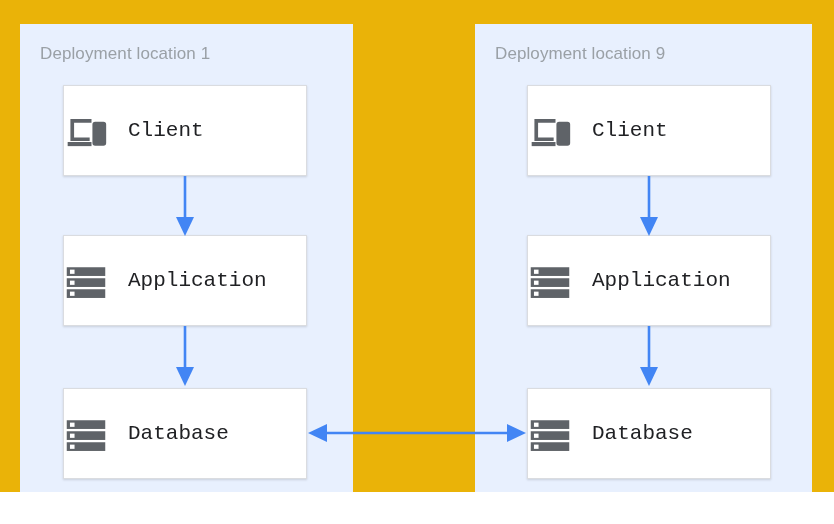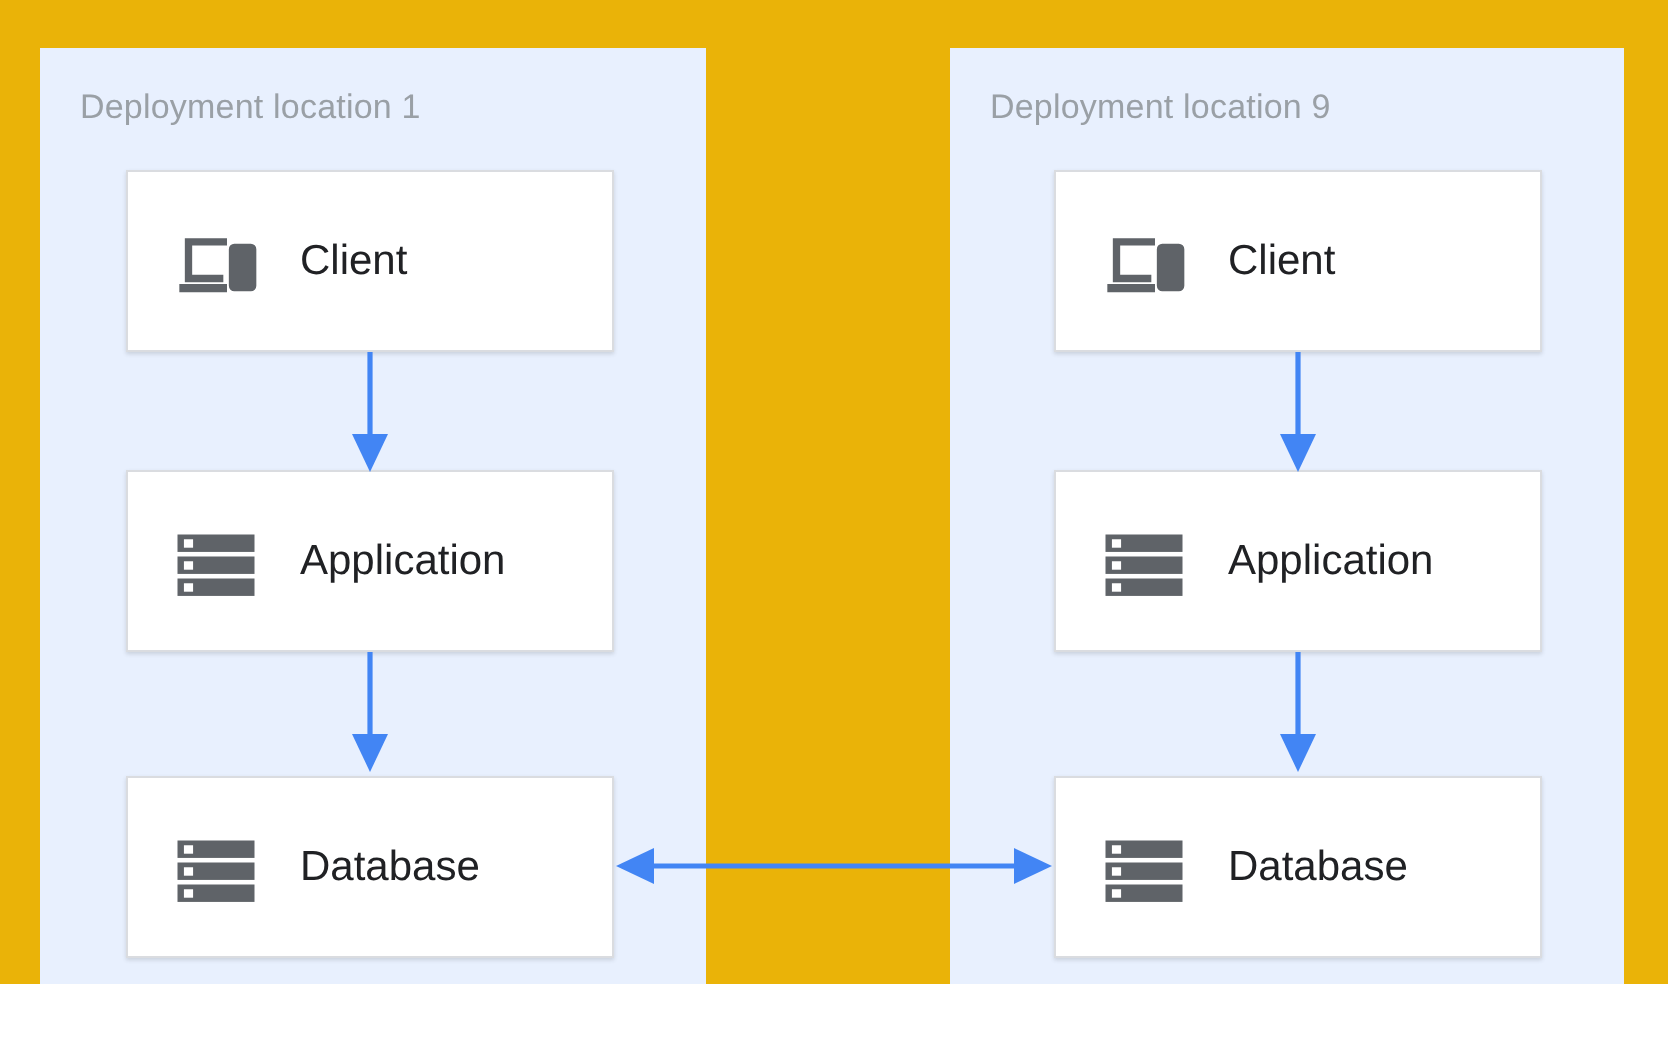--- a/index.html
+++ b/index.html
@@ -48,21 +48,21 @@
     position: absolute;
     width: 244px;
     height: 91px;
     background: #ffffff;
     border: 1px solid #dadce0;
     box-sizing: border-box;
     box-shadow: 0 1px 2px rgba(60, 64, 67, 0.18);
     display: flex;
     align-items: center;
     justify-content: flex-start;
-    padding-left: 22px;
+    font-family: Liberation Mono, monospace;
   }
   
   #node-client-1 { left: 63px;  top: 85px;  }
   #node-app-1    { left: 63px;  top: 235px; }
   #node-db-1     { left: 63px;  top: 388px; }
   
   #node-client-2 { left: 527px; top: 85px;  }
   #node-app-2    { left: 527px; top: 235px; }
   #node-db-2     { left: 527px; top: 388px; }
 

